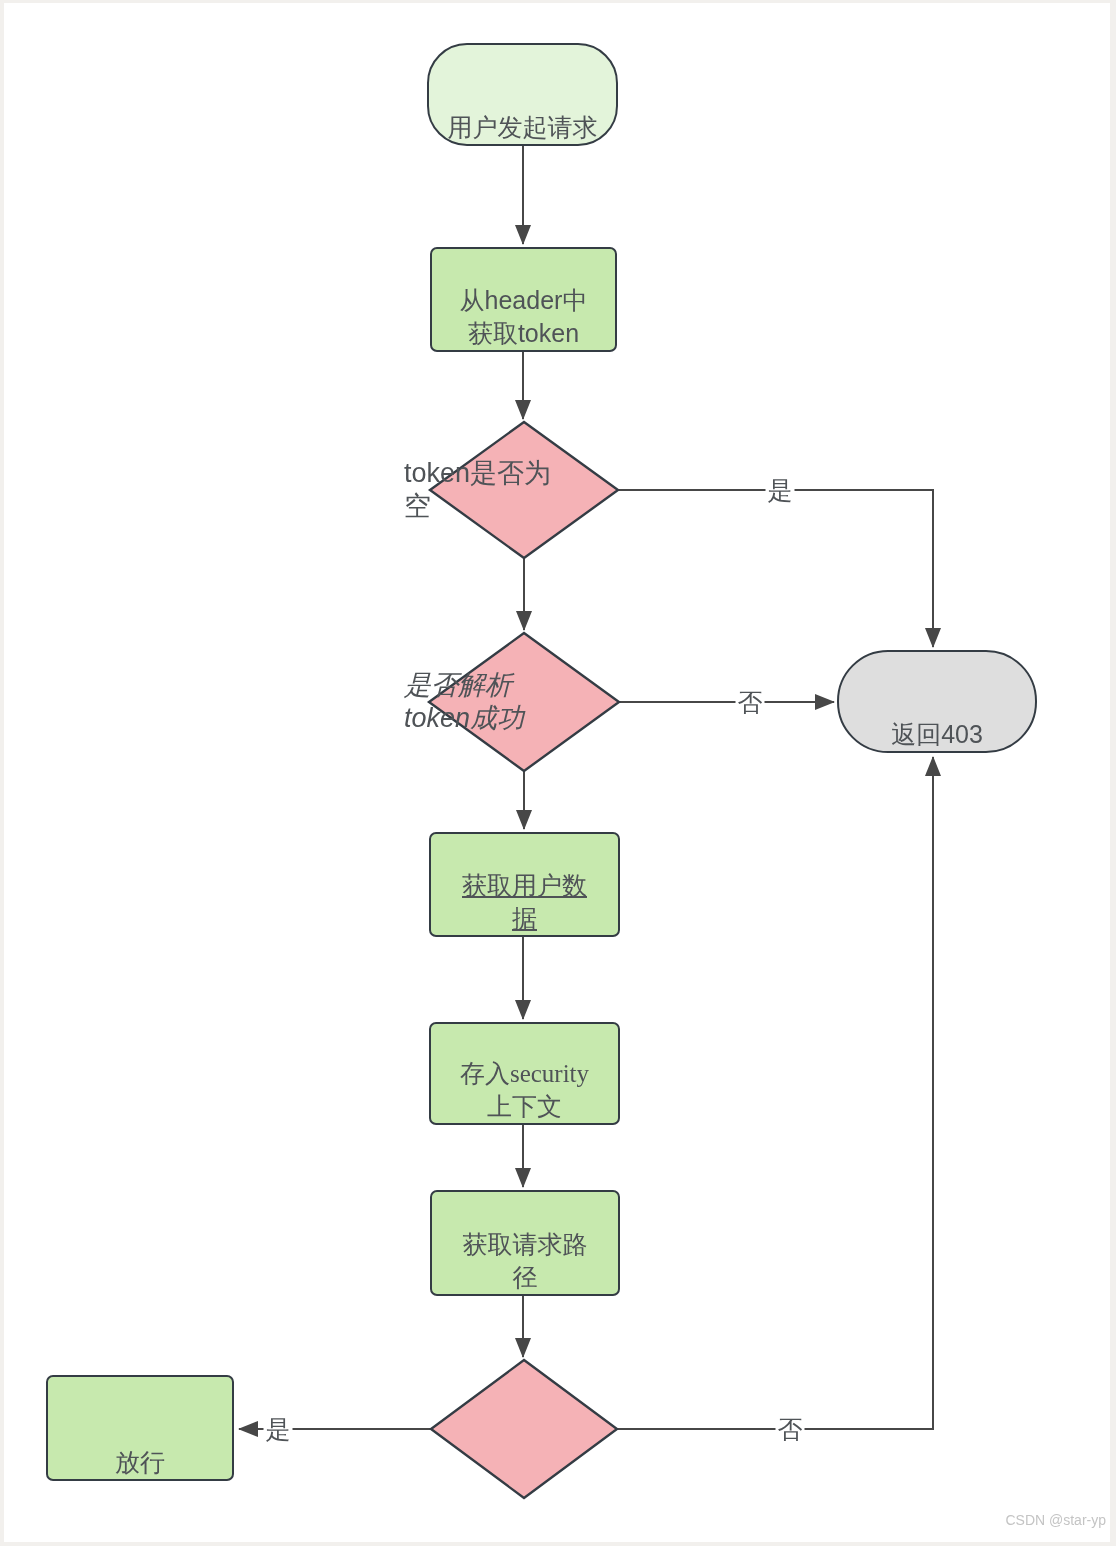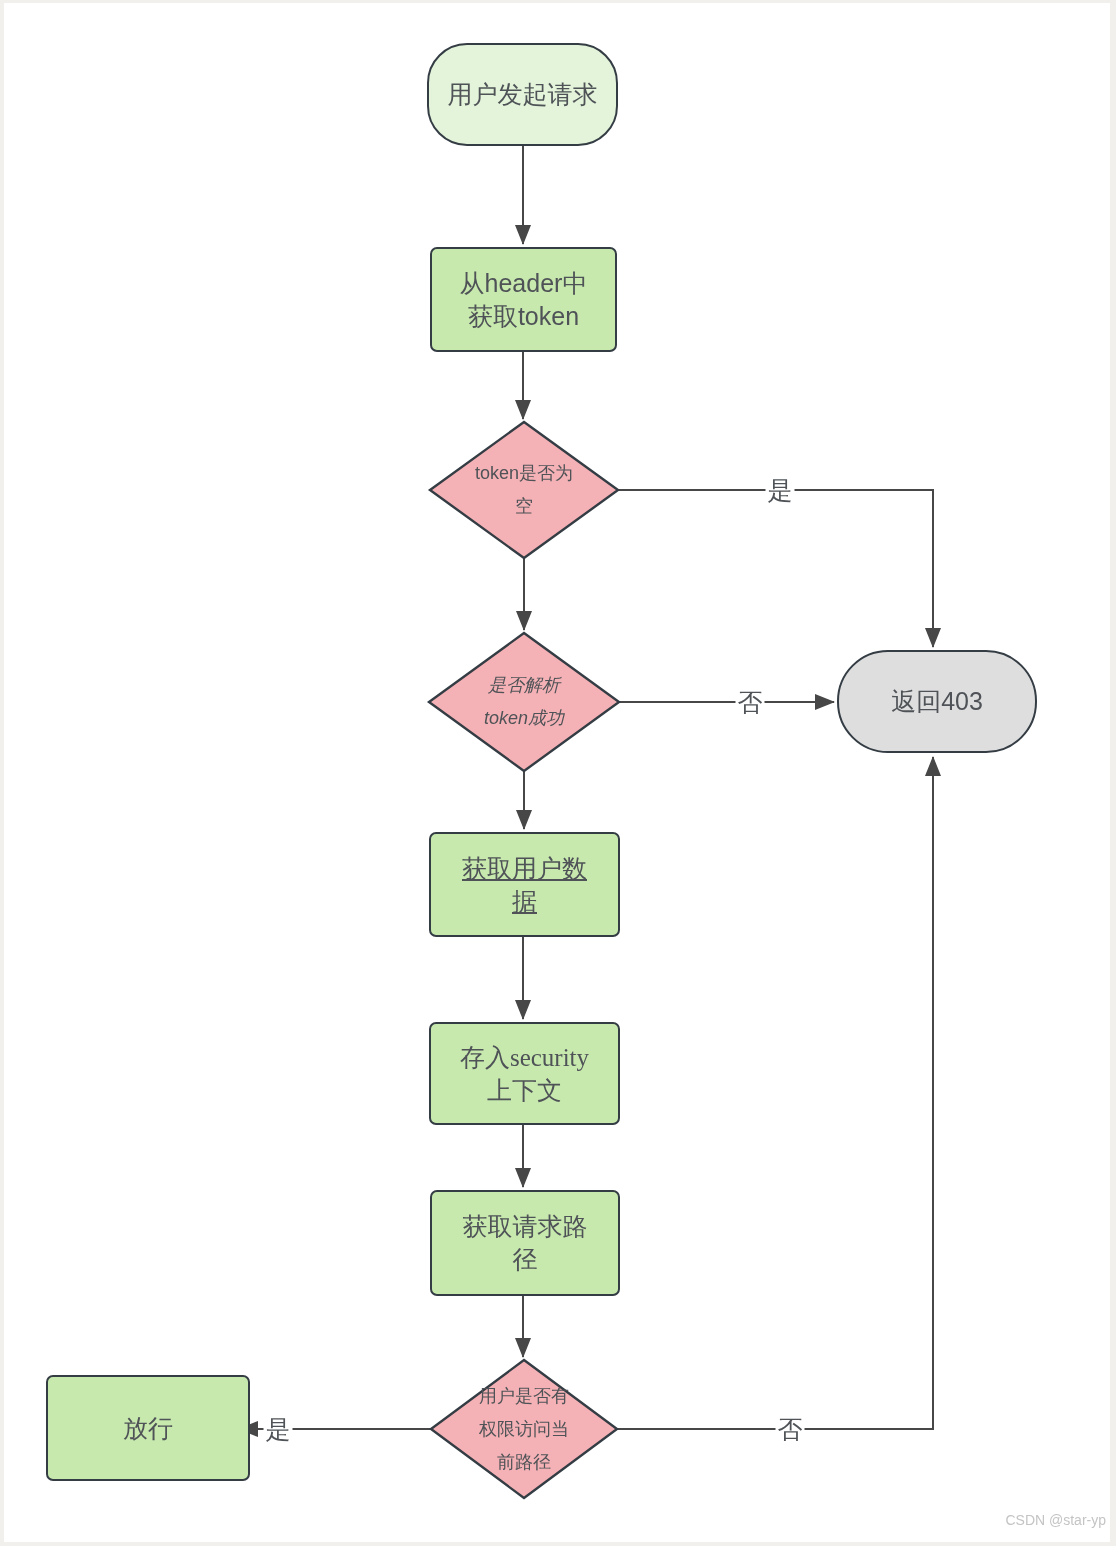--- a/index.html
+++ b/index.html
@@ -21,35 +21,35 @@
   .wire { fill: none; stroke: var(--line, #474747); stroke-width: 2px; }
   .arrowhead-shape { fill: var(--line, #3E3E3E); }
   .diamond {
     fill: var(--pink, #F5B2B6);
     stroke: var(--node-border, #343C44);
     stroke-width: 2.4px;
     stroke-linejoin: miter;
   }
   .node {
     position: absolute;
-    display: flex; align-items: center; justify-content: center;
+    display: flex; align-items: flex-end; justify-content: center;
     text-align: center;
     border: 2px solid var(--node-border, #343C44);
     color: var(--text, #4F5357);
     font-size: 25px; line-height: 33px;
     white-space: pre-line;
   }
   .terminator-start { background: var(--green-light, #E3F4DA); border-radius: 40px; }
   .process { background: var(--green, #C7E9AE); border-radius: 7px; }
   .terminator-gray { background: var(--gray, #DEDEDE); border-radius: 51px; }
   .diamond-label {
     position: absolute; width: 240px;
     transform: translate(-50%, -50%);
-    text-align: center; color: var(--text, #4F5357);
-    font-size: 18px; line-height: 33px;
+    text-align: left; color: var(--text, #4F5357);
+    font-size: 27px; line-height: 33px;
     white-space: pre-line;
   }
   .edge-label {
     position: absolute;
     transform: translate(-50%, -50%);
     background: var(--label-bg, #FFFFFF);
     color: var(--text, #4F5357);
     font-size: 25px; line-height: 28px;
     padding: 0 2px;
   }
@@ -116,25 +116,22 @@
   <div class="node process" style="left:429px; top:1022px; width:191px; height:103px;font-family:Liberation Serif, serif;">
     <span>存入security
 上下文</span>
   </div>
 
   <div class="node process" style="left:430px; top:1190px; width:190px; height:106px;">
     <span>获取请求路
 径</span>
   </div>
 
-  <div class="diamond-label" style="left:524px; top:1429px;">用户是否有
-权限访问当
-前路径</div>
 
-  <div class="node process" style="left:46px; top:1375px; width:204px; height:106px;">
+  <div class="node process" style="left:46px; top:1375px; width:188px; height:106px;">
     <span>放行</span>
   </div>
 
   <div class="edge-label" style="left:780px; top:490px;">是</div>
   <div class="edge-label" style="left:750px; top:702px;">否</div>
   <div class="edge-label" style="left:278px; top:1429px;">是</div>
   <div class="edge-label" style="left:790px; top:1429px;">否</div>
 
   <div class="watermark">CSDN @star-yp</div>
 </div>

